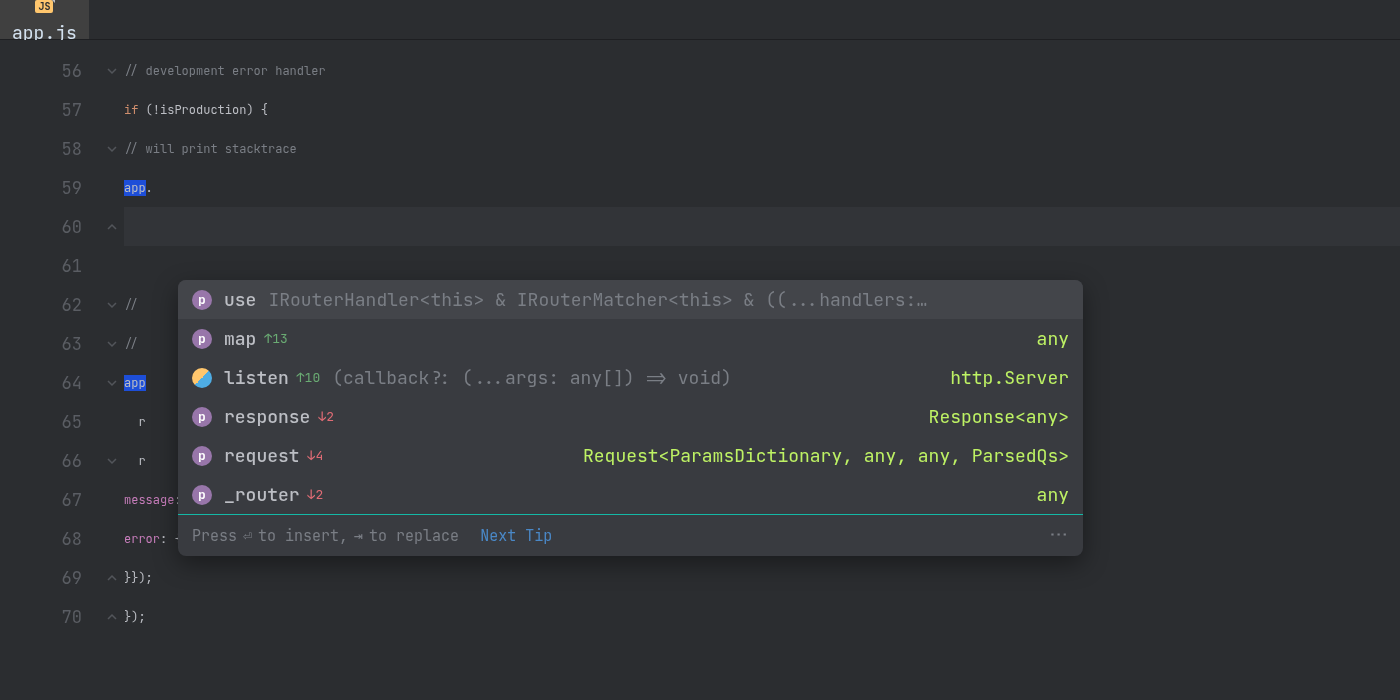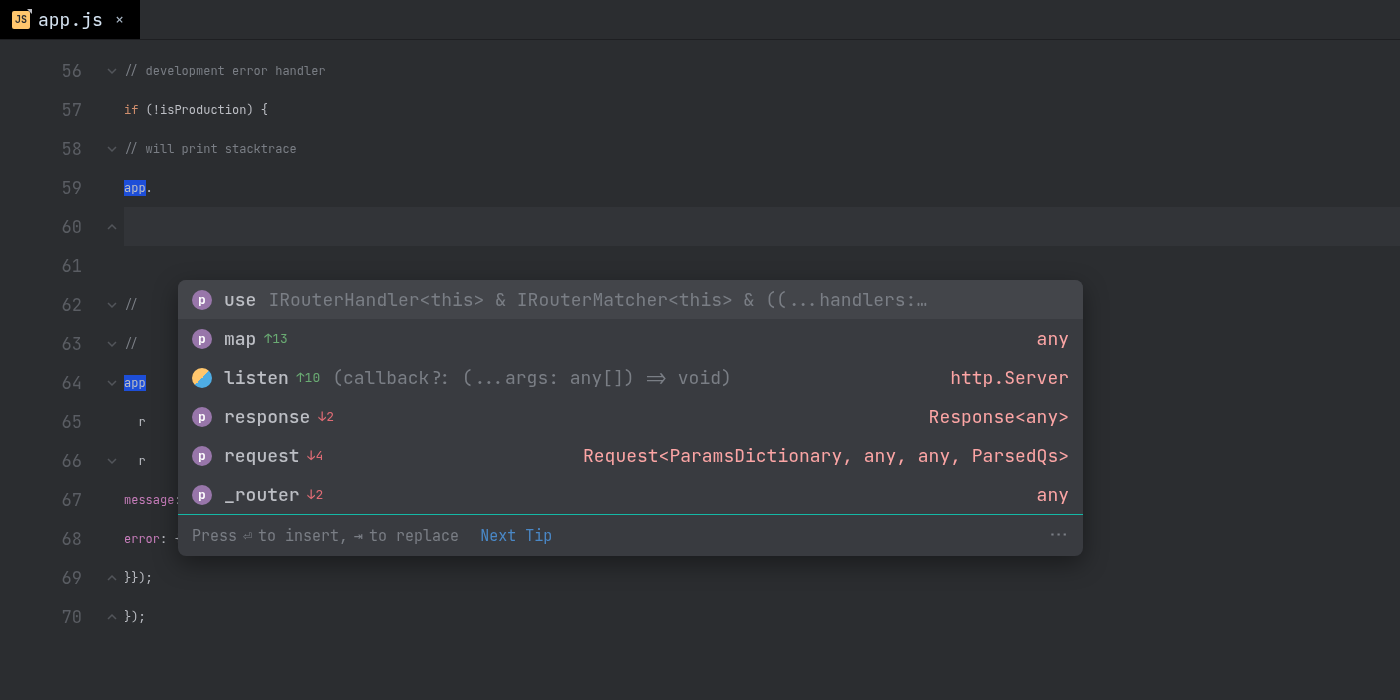--- a/index.html
+++ b/index.html
@@ -17,22 +17,23 @@
   background: #2b2d30;
   display: flex;
   align-items: stretch;
   border-bottom: 1px solid #1e1f22;
 }
 .tab {
   display: flex;
   align-items: center;
   padding: 0 12px;
   gap: 8px;
-  background: #000000;
+  background: #404040;
   cursor: pointer;
+  flex-direction: column;
 }
 .tab-icon {
   width: 18px;
   height: 18px;
   background: #ffc66d;
   border-radius: 2px;
   display: flex;
   align-items: center;
   justify-content: center;
   font-size: 10px;
@@ -148,21 +149,21 @@
 .ci-icon.p { background: #9876aa; color: #fff; }
 .ci-icon.m { 
   background: linear-gradient(135deg, #ffc66d 50%, #4eade5 50%);
   color: transparent;
 }
 .ci-name { color: #bcbec4; font-weight: 500; }
 .ci-rank { font-size: 13px; margin-left: -4px; }
 .ci-rank.up { color: #6aab73; }
 .ci-rank.down { color: #e06c75; }
 .ci-sig { color: #7a7e85; flex: 1; overflow: hidden; text-overflow: ellipsis; white-space: nowrap; }
-.ci-type { color: #fca5a5; margin-left: auto; white-space: nowrap; }
+.ci-type { color: #bef264; margin-left: auto; white-space: nowrap; }
 .completion-footer {
   display: flex;
   align-items: center;
   height: 42px;
   padding: 0 14px;
   font-size: 15px;
   color: #7a7e85;
   border-top: 1px solid #14b8a6;
   gap: 6px;
 }

